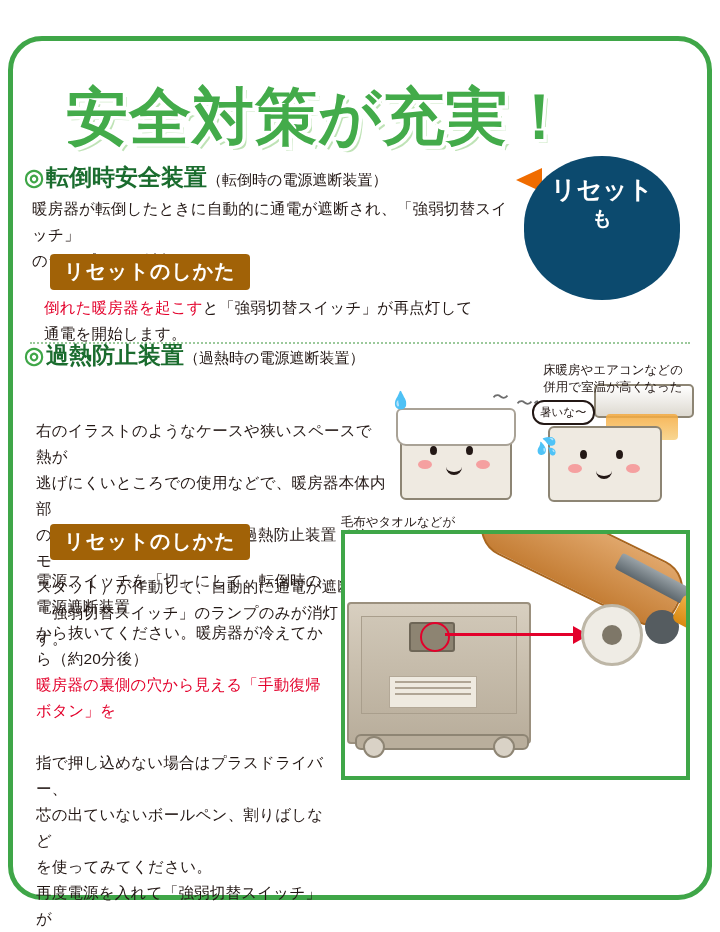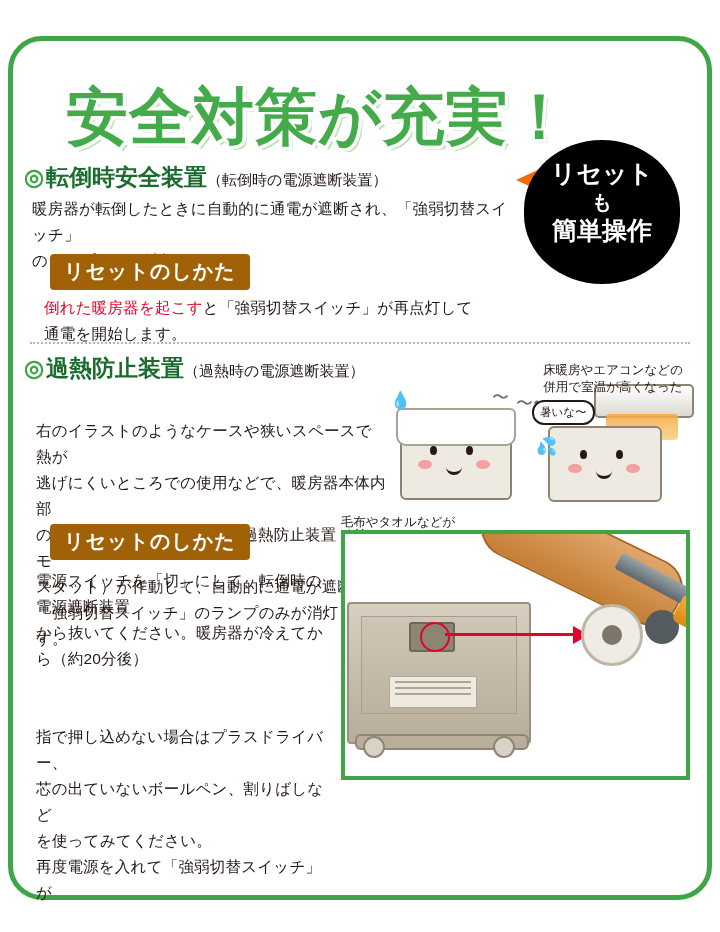--- a/index.html
+++ b/index.html
@@ -58,24 +58,24 @@
     line-height: 78px;
     white-space: nowrap;
     z-index: 0;
   }
   .headline-main { z-index: 2; }
 
   
   .balloon {
     position: absolute;
     left: 524px;
-    top: 140px;
+    top: 156px;
     width: 156px;
     height: 144px;
-    background: #000000;
+    background: #0c4a6e;
     border-radius: 50% / 48%;
     color: #ffffff;
     font-weight: bold;
     font-size: 25px;
     line-height: 31px;
     text-align: center;
     padding-top: 18px;
     box-sizing: border-box;
     z-index: 3;
   }
@@ -353,55 +353,54 @@
 
 <div class="page-frame"></div>
 
 <div class="headline headline-shadow">安全対策が充実！</div>
 <div class="headline headline-main">安全対策が充実！</div>
 
 <div class="balloon-tail"></div>
 <div class="balloon">
   <span>リセット</span>
   <span class="small">も</span>
-  <span>簡単操作</span>
 </div>
 
 <div class="sec-head" style="left:24px; top:162px;">
   <span class="marker">◎</span><span>転倒時安全装置</span><span class="sub">（転倒時の電源遮断装置）</span>
 </div>
 
 <div class="para" style="left:32px; top:196px; width:480px; white-space:pre-line;">暖房器が転倒したときに自動的に通電が遮断され、「強弱切替スイッチ」
 のランプのみが消灯します。</div>
 
 <div class="tag" style="left:50px; top:254px;">リセットのしかた</div>
 
 <div class="para" style="left:44px; top:295px; width:470px;">
   <span class="red">倒れた暖房器を起こす</span><span>と「強弱切替スイッチ」が再点灯して</span><br>
   <span>通電を開始します。</span>
 </div>
 
 <div class="divider"></div>
 
-<div class="sec-head" style="left:24px; top:353px;">
+<div class="sec-head" style="left:24px; top:340px;">
   <span class="marker">◎</span><span>過熱防止装置</span><span class="sub">（過熱時の電源遮断装置）</span>
 </div>
 
 <div class="para" style="left:36px; top:372px; width:350px; white-space:pre-line;margin-top:46px;">右のイラストのようなケースや狭いスペースで熱が
 逃げにくいところでの使用などで、暖房器本体内部
 の温度が上昇しすぎた場合、過熱防止装置（サーモ
 スタット）が作動して、自動的に通電が遮断され
 「強弱切替スイッチ」のランプのみが消灯します。</div>
 
 <div class="tag" style="left:50px; top:524px;">リセットのしかた</div>
 
 <div class="para" style="left:36px; top:568px; width:300px;">
   <span>電源スイッチを「切」にして、転倒時の電源遮断装置</span><br>
   <span>から抜いてください。暖房器が冷えてから（約20分後）</span><br>
-  <br>
+  <span class="red">暖房器の裏側の穴から見える「手動復帰ボタン」を</span><br>
   <br>
   <span>指で押し込めない場合はプラスドライバー、</span><br>
   <span>芯の出ていないボールペン、割りばしなど</span><br>
   <span>を使ってみてください。</span><br>
   <span>再度電源を入れて「強弱切替スイッチ」が</span><br>
   
 </div>
 
 <div class="illus" style="left:388px; top:386px; width:150px; height:128px;">
   <div class="tv-box" style="left:12px; top:38px; width:108px; height:72px;">

